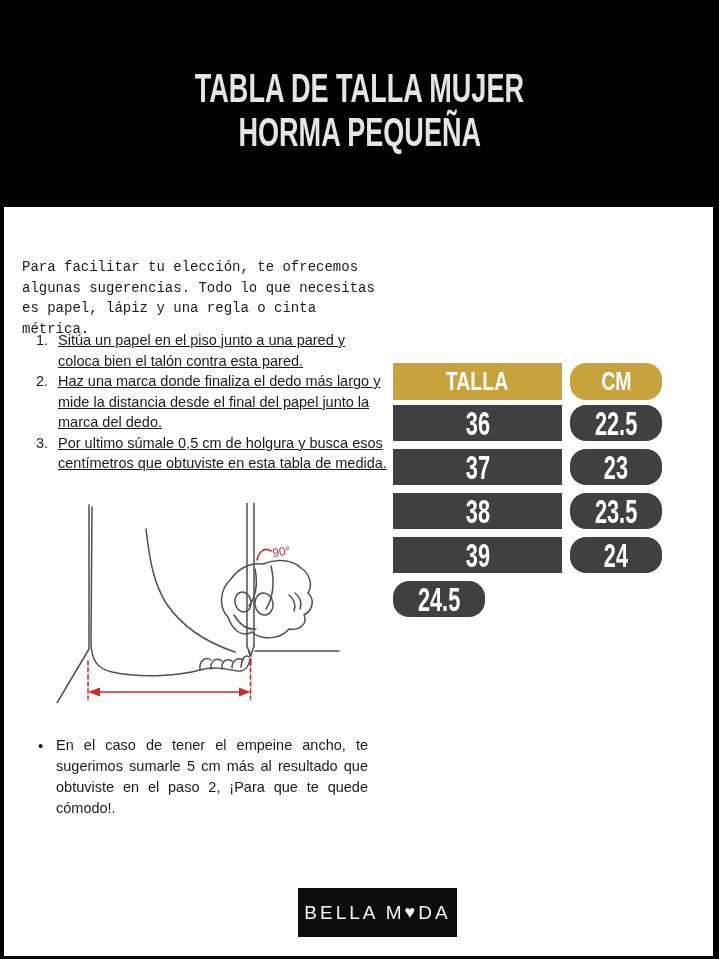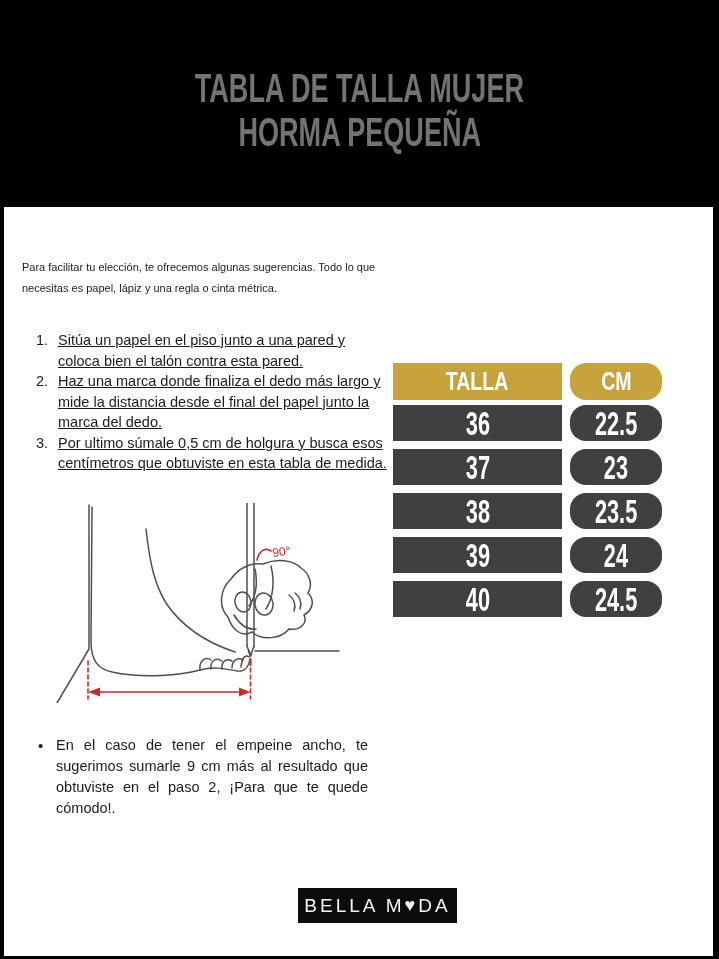--- a/index.html
+++ b/index.html
@@ -5,29 +5,29 @@
   :root{
     --gold:#C8A33C; --red:#CC2B2B; --ink:#1B1B1B; --line:#4F4F4F;
     --paper:#FFFFFF; --bg:#000000;
   }
   *{margin:0;padding:0;box-sizing:border-box;}
   html,body{background:var(--bg);}
   body{font-family:"Liberation Sans",sans-serif;}
   .page{position:relative;width:719px;height:959px;background:var(--bg);overflow:hidden;}
 
   
-  .hdr{position:absolute;left:0;top:66px;width:719px;text-align:center;color:#737373;}
+  .hdr{position:absolute;left:0;top:66px;width:719px;text-align:center;color:#e5e5e5;}
   .title-line{line-height:44px;font-size:41px;font-weight:bold;white-space:nowrap;}
   .cond{display:inline-block;transform:scaleX(0.66);transform-origin:50% 50%;}
 
   
   .panel{position:absolute;left:4px;right:6px;top:207px;bottom:3px;background:var(--paper);}
 
   
-  .intro{position:absolute;left:22px;top:257px;width:356px;font-size:11px;line-height:20.5px;color:var(--ink);}
+  .intro{position:absolute;left:22px;top:257px;width:356px;font-size:14px;line-height:20.5px;color:var(--ink);font-family:Liberation Mono, monospace;}
   .steps{position:absolute;left:36px;top:330px;width:354px;color:var(--ink);}
   .step{display:flex;font-size:14.5px;line-height:20.5px;}
   .step .num{flex:0 0 22px;}
   .step .txt{flex:1;text-decoration:underline;}
 
   
   .size-table{position:absolute;left:393px;top:363px;}
   .trow{display:flex;gap:8px;margin-bottom:8px;}
   .trow.thead{margin-bottom:5px;}
   .cell{display:flex;align-items:center;justify-content:center;color:#fff;overflow:hidden;}
@@ -40,21 +40,21 @@
 
   
   .illus{position:absolute;left:42px;top:503px;width:300px;height:200px;}
 
   
   .note{position:absolute;left:38px;top:735px;width:330px;display:flex;color:var(--ink);}
   .note .bullet{flex:0 0 18px;font-size:15px;line-height:21px;}
   .note .ntxt{flex:1;font-size:14.5px;line-height:21px;text-align:justify;}
 
   
-  .brand{position:absolute;left:298px;top:888px;width:159px;height:35px;background:#0C0C0C;
+  .brand{position:absolute;left:298px;top:888px;width:159px;height:49px;background:#0C0C0C;
          display:flex;align-items:center;justify-content:center;color:#F4F4F4;
          font-size:19px;letter-spacing:3px;font-family:"Liberation Sans","DejaVu Sans",sans-serif;white-space:nowrap;}
   .brand .heart{font-size:18px;letter-spacing:3px;}
 </style>
 </head>
 <body>
 
 <div class="page">
 
   <div class="hdr">
@@ -116,23 +116,20 @@
     </div>
     <div class="trow tbody-row">
       <div class="cell c1">
           <span class="vcond">39</span>
         </div>
       <div class="cell c2">
           <span class="vcond">24</span>
         </div>
     </div>
     <div class="trow tbody-row">
-      <div class="cell c1">
-          <span class="vcond">40</span>
-        </div>
       <div class="cell c2">
           <span class="vcond">24.5</span>
         </div>
     </div>
   </div>
 
   <svg class="illus" viewBox="0 0 300 200" xmlns="http://www.w3.org/2000/svg">
     <g stroke="#4F4F4F" stroke-width="1.5" fill="none" stroke-linecap="round" stroke-linejoin="round">
       <path d="M47,2 L47,146 L15,200"></path>
       <path d="M50,4 C50,60 49,110 49,138 C49,158 56,166 70,169 C102,176 140,172 158,167 C172,163 184,166 195,168 C203,169 207,163 208,156"></path>
@@ -164,21 +161,21 @@
     </g>
     <g fill="#CC2B2B" stroke="none">
       <polygon points="46,189 58,184.5 58,193.5"></polygon>
       <polygon points="208.5,189 197,184.5 197,193.5"></polygon>
       <text x="231" y="54" font-size="12" font-family="Liberation Sans, sans-serif" transform="rotate(-8 231 54)">90°</text>
     </g>
   </svg>
 
   <div class="note">
     <span class="bullet">•</span>
-    <span class="ntxt">En el caso de tener el empeine ancho, te sugerimos sumarle 9 cm más al resultado que obtuviste en el paso 2, ¡Para que te quede cómodo!.</span>
+    <span class="ntxt">En el caso de tener el empeine ancho, te sugerimos sumarle 5 cm más al resultado que obtuviste en el paso 2, ¡Para que te quede cómodo!.</span>
   </div>
 
   <div class="brand">
     <span>BELLA M</span>
       <span class="heart">♥</span>
       <span>DA</span>
   </div>
 
 </div>
 

